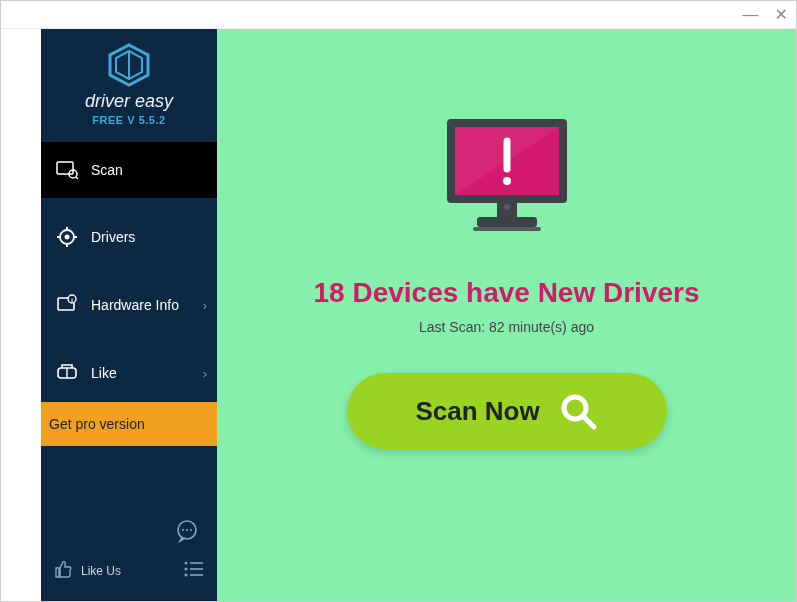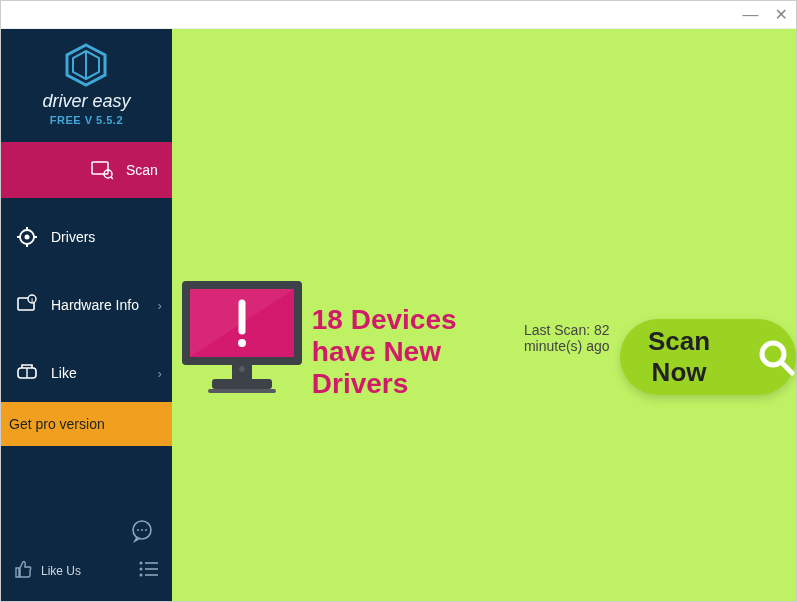--- a/index.html
+++ b/index.html
@@ -29,20 +29,21 @@
 }
 .titlebar .tb-btn {
   color: #888;
   font-size: 16px;
   cursor: pointer;
   font-family: Arial, sans-serif;
 }
 .body {
   flex: 1;
   display: flex;
+  margin-left: 40px;
 }
 .sidebar {
   width: 176px;
   background: #0d2842;
   display: flex;
   flex-direction: column;
   color: #e8eef4;
 }
 .logo-area {
   padding: 14px 0 16px 0;
@@ -66,21 +67,21 @@
 .nav { }
 .nav-item {
   display: flex;
   align-items: center;
   height: 58px;
   padding: 0 14px;
   cursor: pointer;
   position: relative;
 }
 .nav-item.scan-item { height: 56px; }
-.nav-item.active { background: #be185d; justify-content: flex-end; }
+.nav-item.active { background: #000000; }
 .nav-item .icon { width: 24px; height: 24px; display: flex; align-items: center; justify-content: center; }
 .nav-item .label { margin-left: 12px; font-size: 14px; color: #fff; }
 .nav-item .chev { position: absolute; right: 10px; color: #7d95ab; font-size: 13px; }
 .nav-spacer { height: 10px; }
 .pro-item {
   background: #f0a01e;
   color: #222;
   height: 44px;
   display: flex;
   align-items: center;
@@ -101,23 +102,23 @@
 }
 .like-row {
   display: flex;
   align-items: center;
   justify-content: space-between;
 }
 .like-left { display: flex; align-items: center; gap: 8px; }
 .like-left .txt { font-size: 12px; color: #cdd9e2; }
 .main {
   flex: 1;
-  background: #bef264;
-  display: flex;
-  flex-direction: row;
+  background: #86efac;
+  display: flex;
+  flex-direction: column;
   align-items: center;
   padding-top: 84px;
 }
 .monitor { margin-bottom: 30px; }
 .headline {
   font-size: 28px;
   font-weight: 700;
   color: #d21a6a;
   margin-bottom: 10px;
 }

